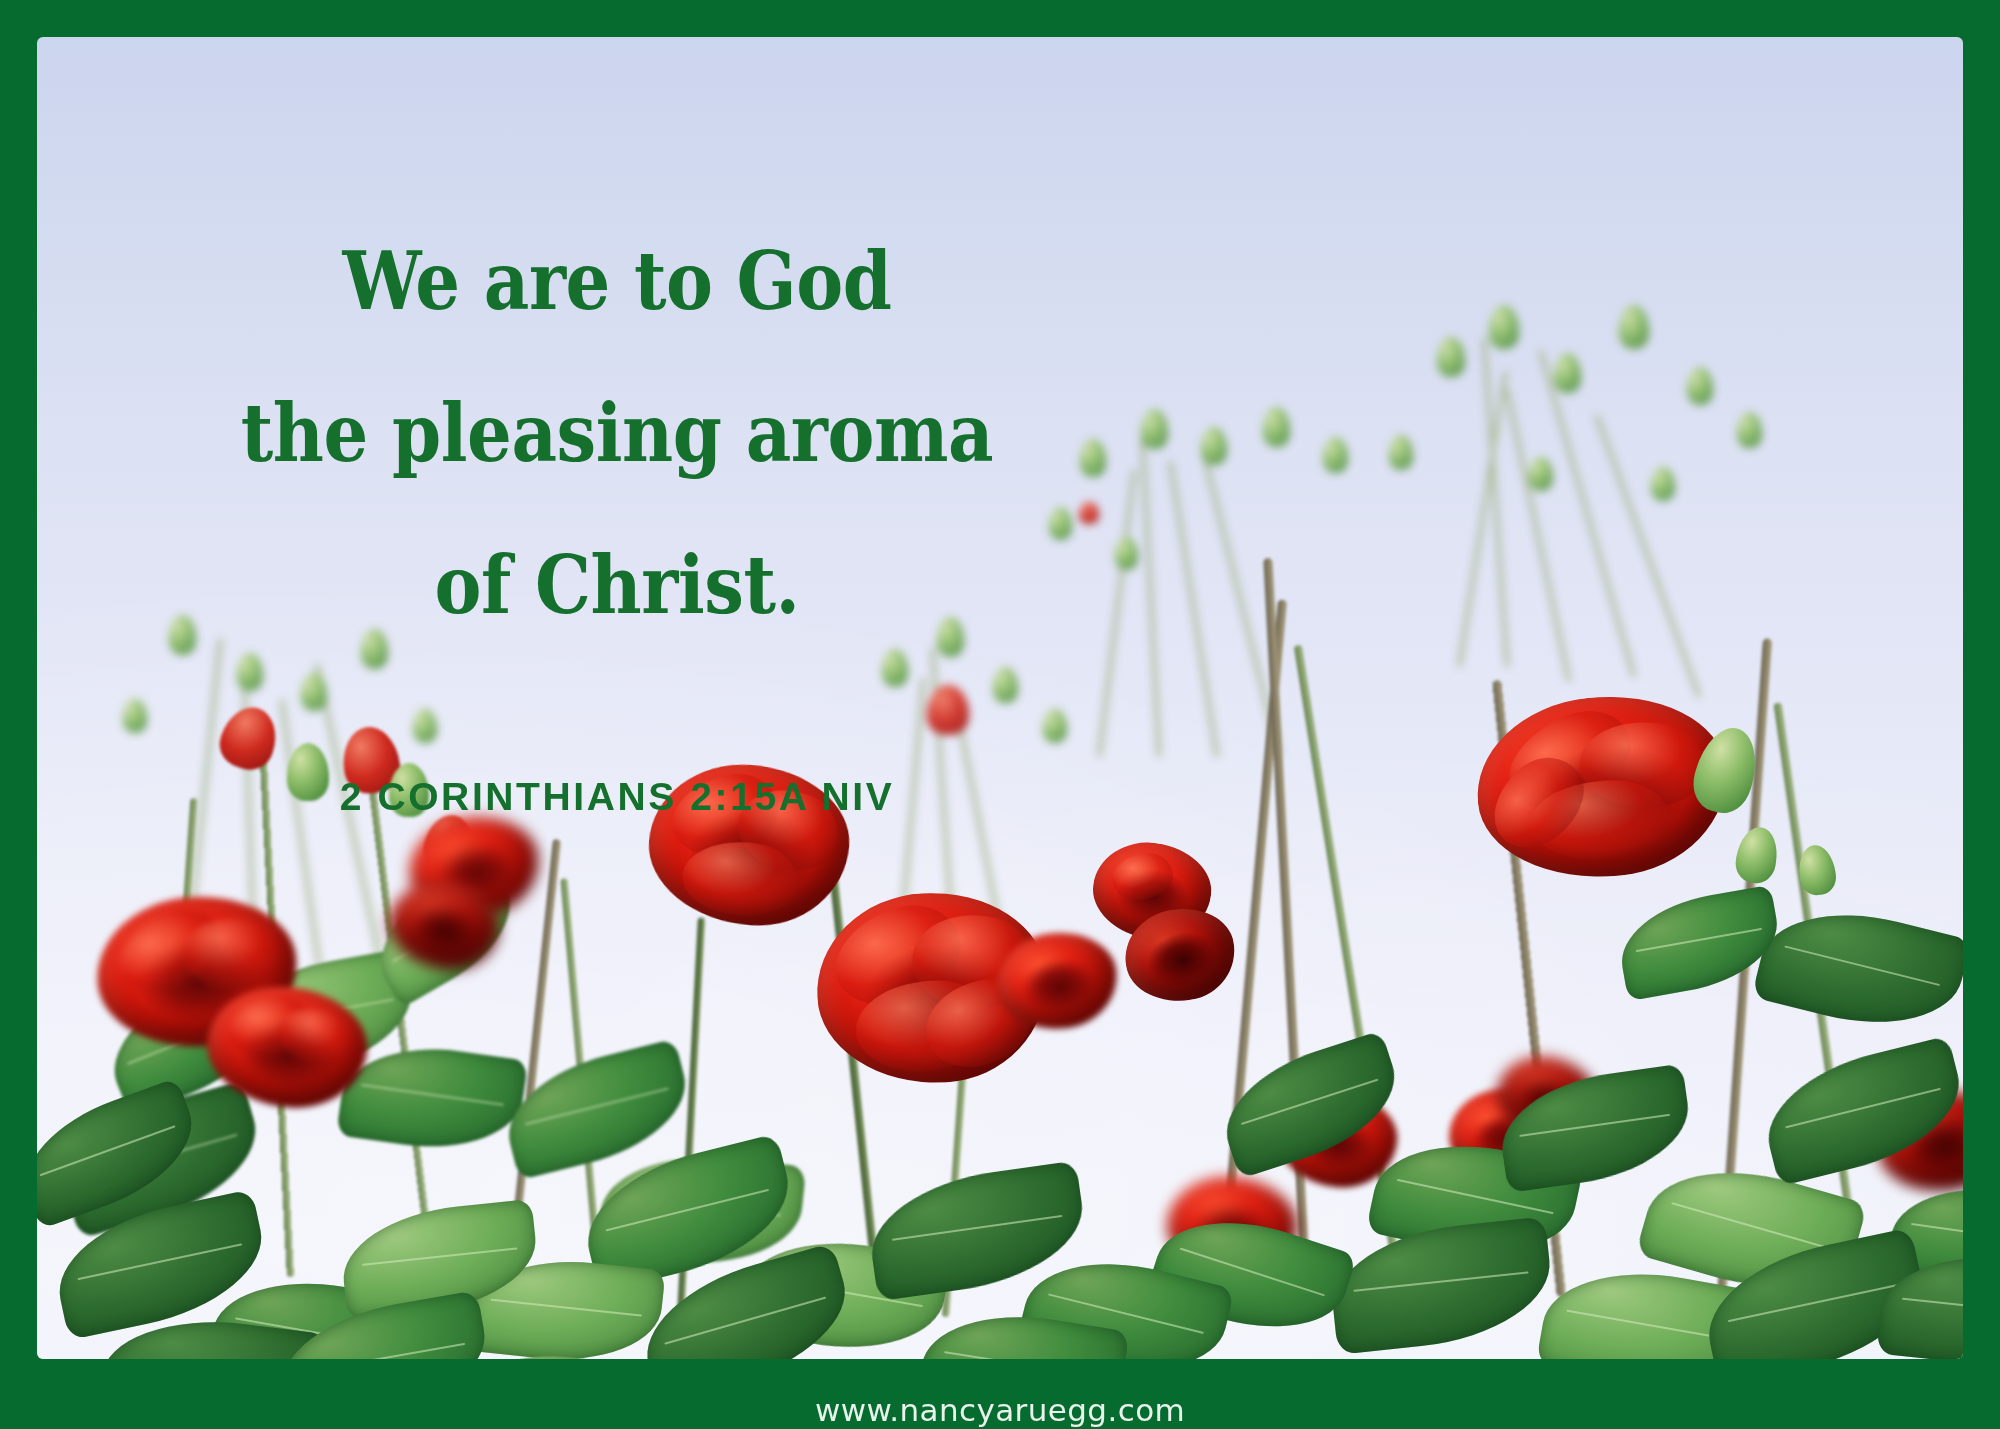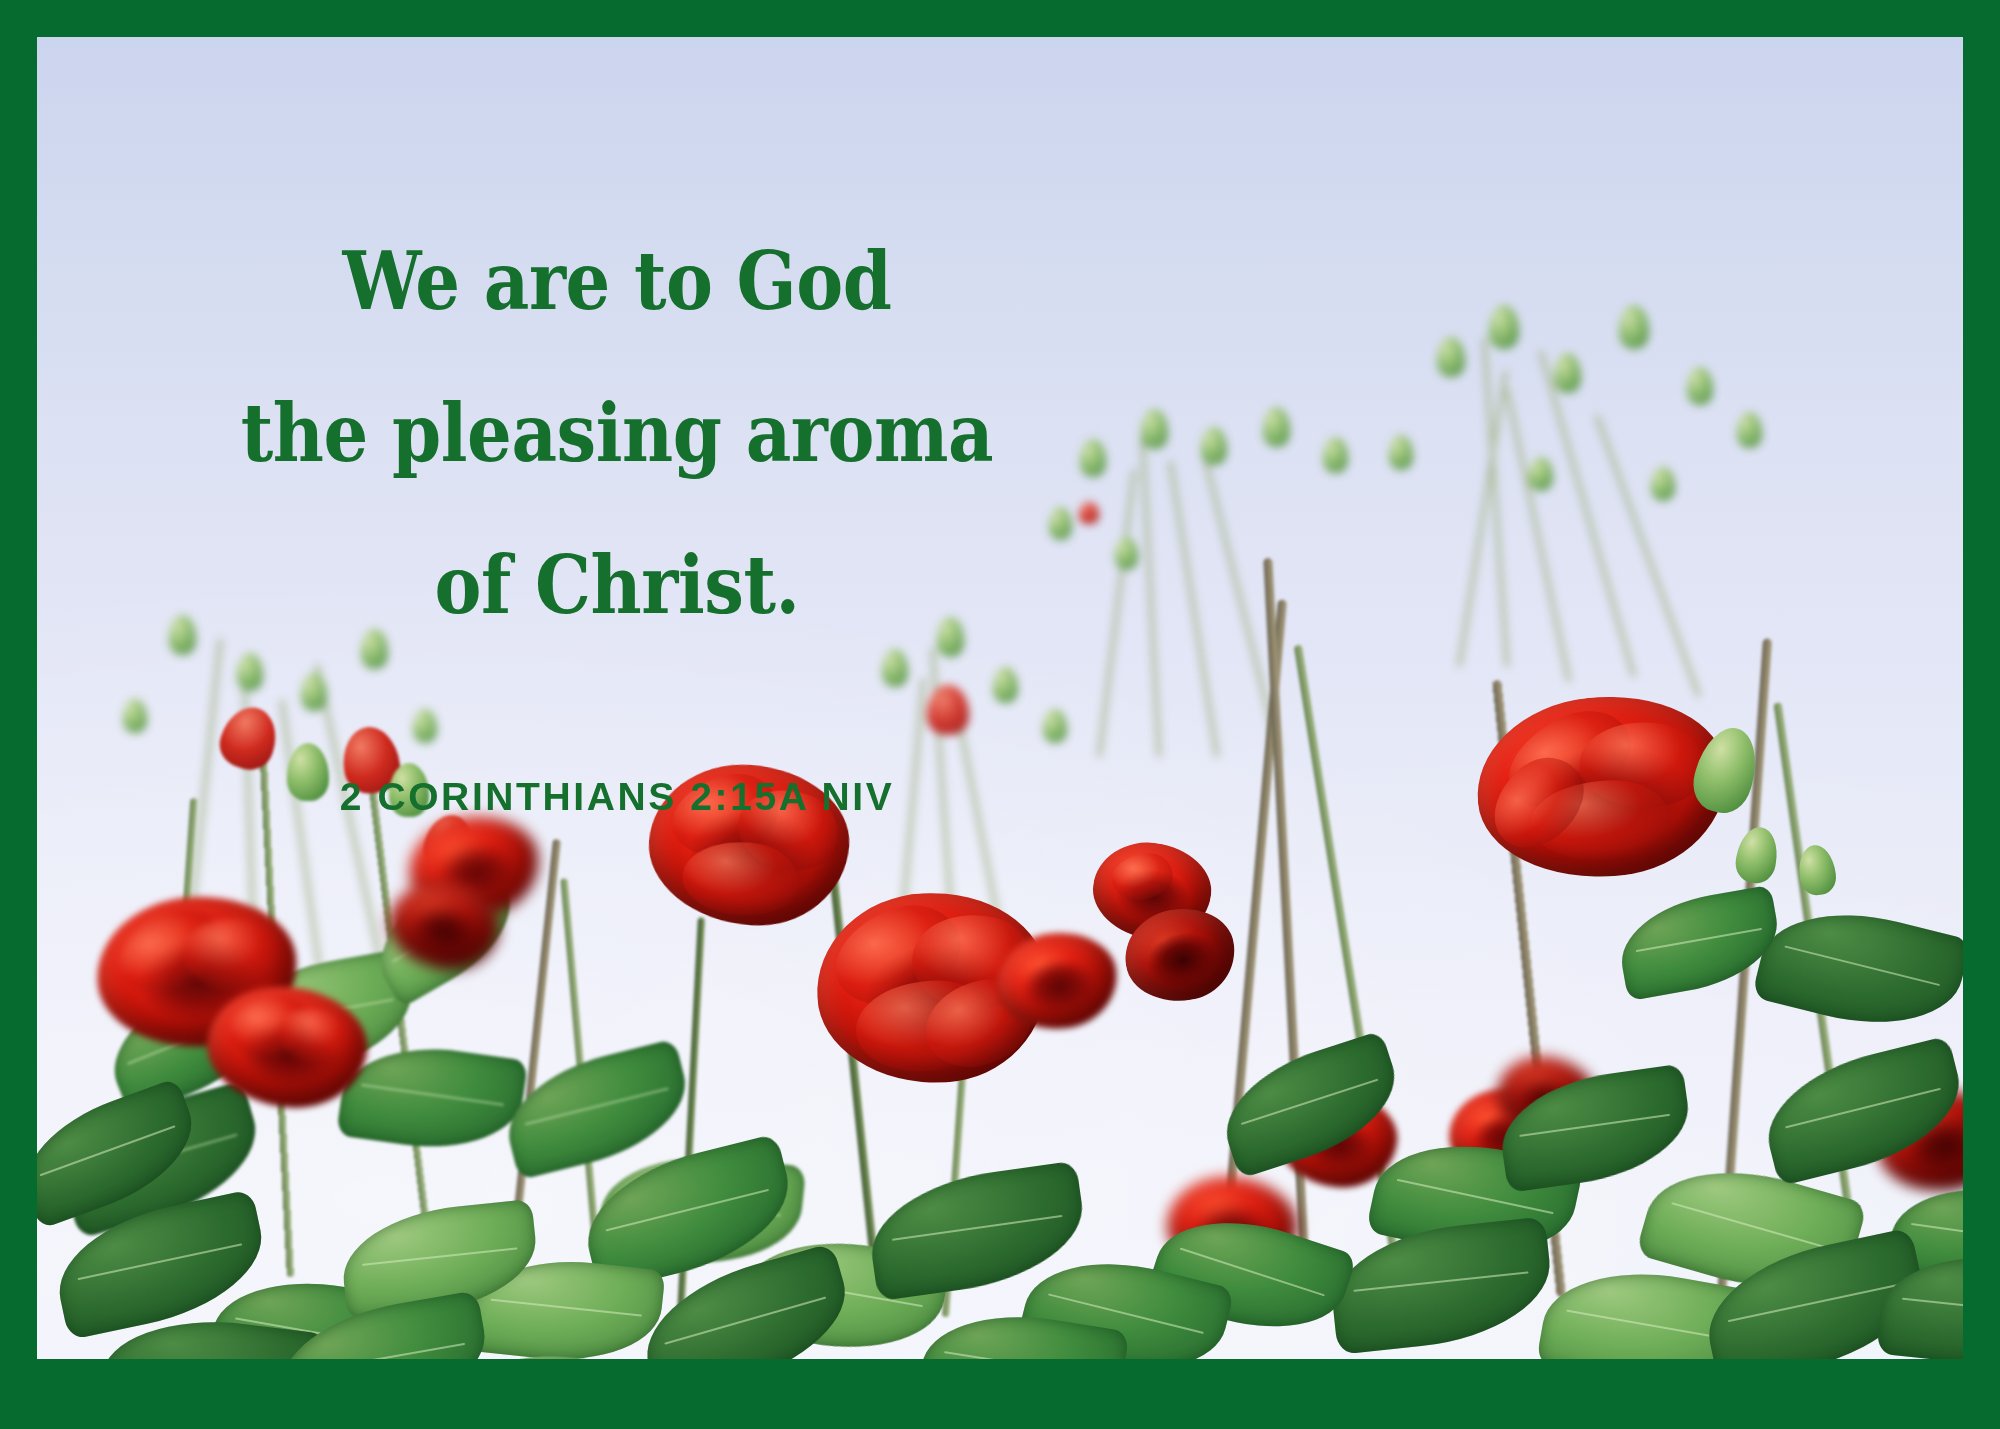--- a/index.html
+++ b/index.html
@@ -26,20 +26,21 @@
     overflow: hidden;
     background: linear-gradient(180deg,
         #ccd5ee 0%,
         #d3dbf0 14%,
         #dce1f3 30%,
         #e3e6f6 46%,
         #e8ebf8 60%,
         #ecedf9 74%,
         #eef0fa 88%,
         #eff1fb 100%);
+    border-radius: 6px;
   }
 
   
   .sky-wash {
     position: absolute;
     inset: 0;
     background:
       radial-gradient(120% 80% at 18% 88%, rgba(255,255,255,.45) 0%, rgba(255,255,255,0) 60%),
       radial-gradient(100% 70% at 78% 95%, rgba(255,255,255,.30) 0%, rgba(255,255,255,0) 62%);
     pointer-events: none;
@@ -414,14 +415,15 @@
       <div class="verse-line">We are to God</div>
       <div class="verse-line">the pleasing aroma</div>
       <div class="verse-line">of Christ.</div>
     </div>
 
     <div id="citation">2 Corinthians 2:15a NIV</div>
 
   </div>
 
   <div id="footer-bar"></div>
+  <div id="site-url">www.nancyaruegg.com</div>
 
 </div>
 
 </body></html>

